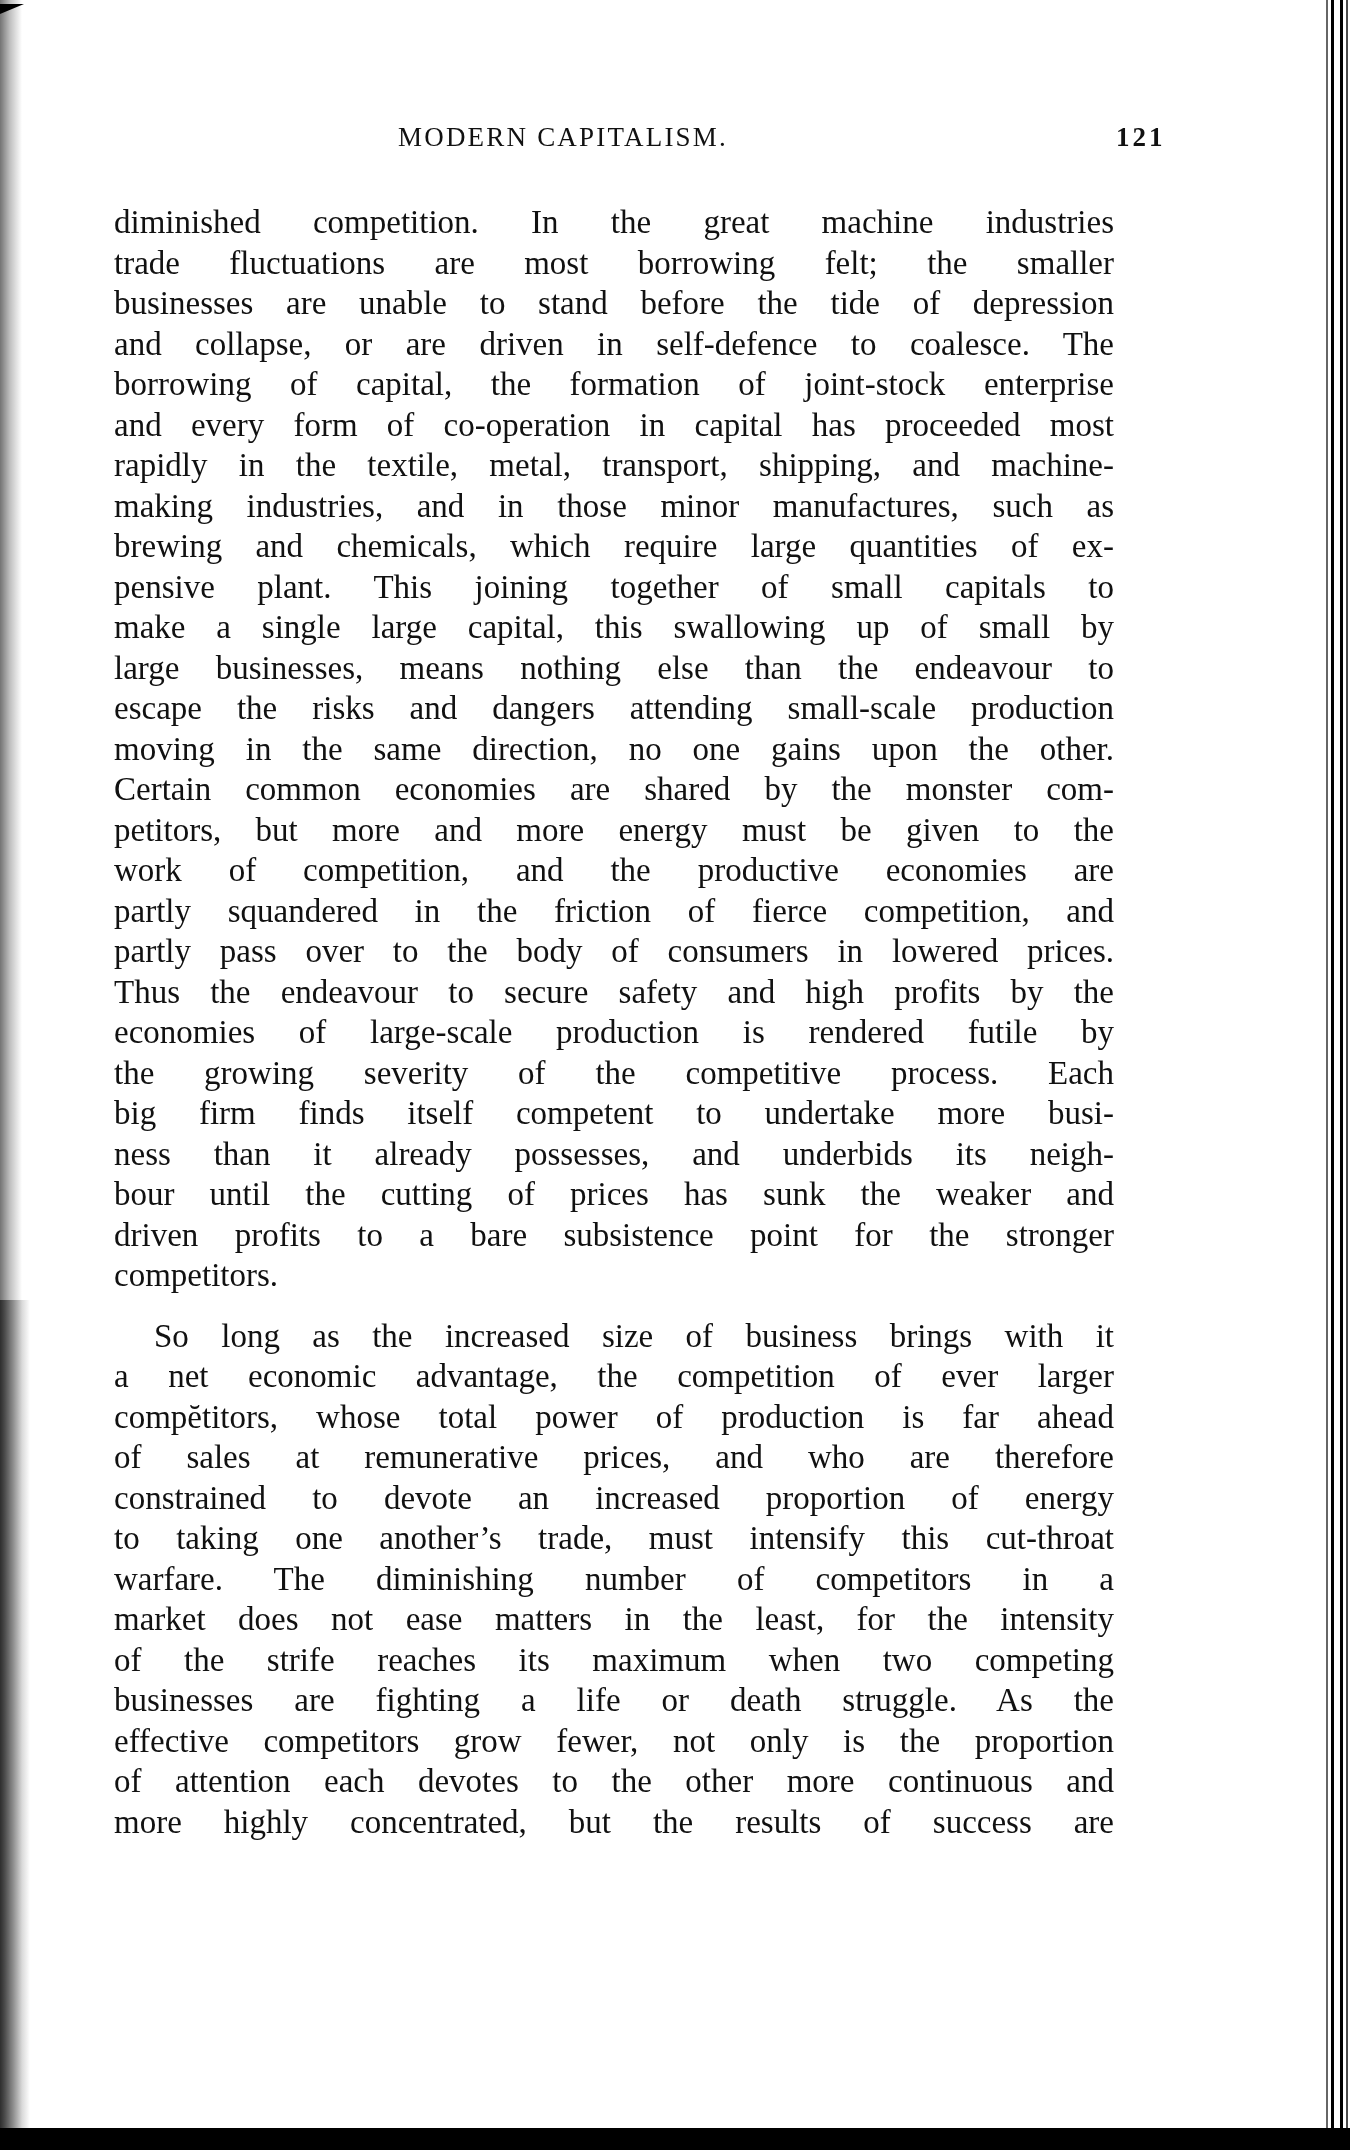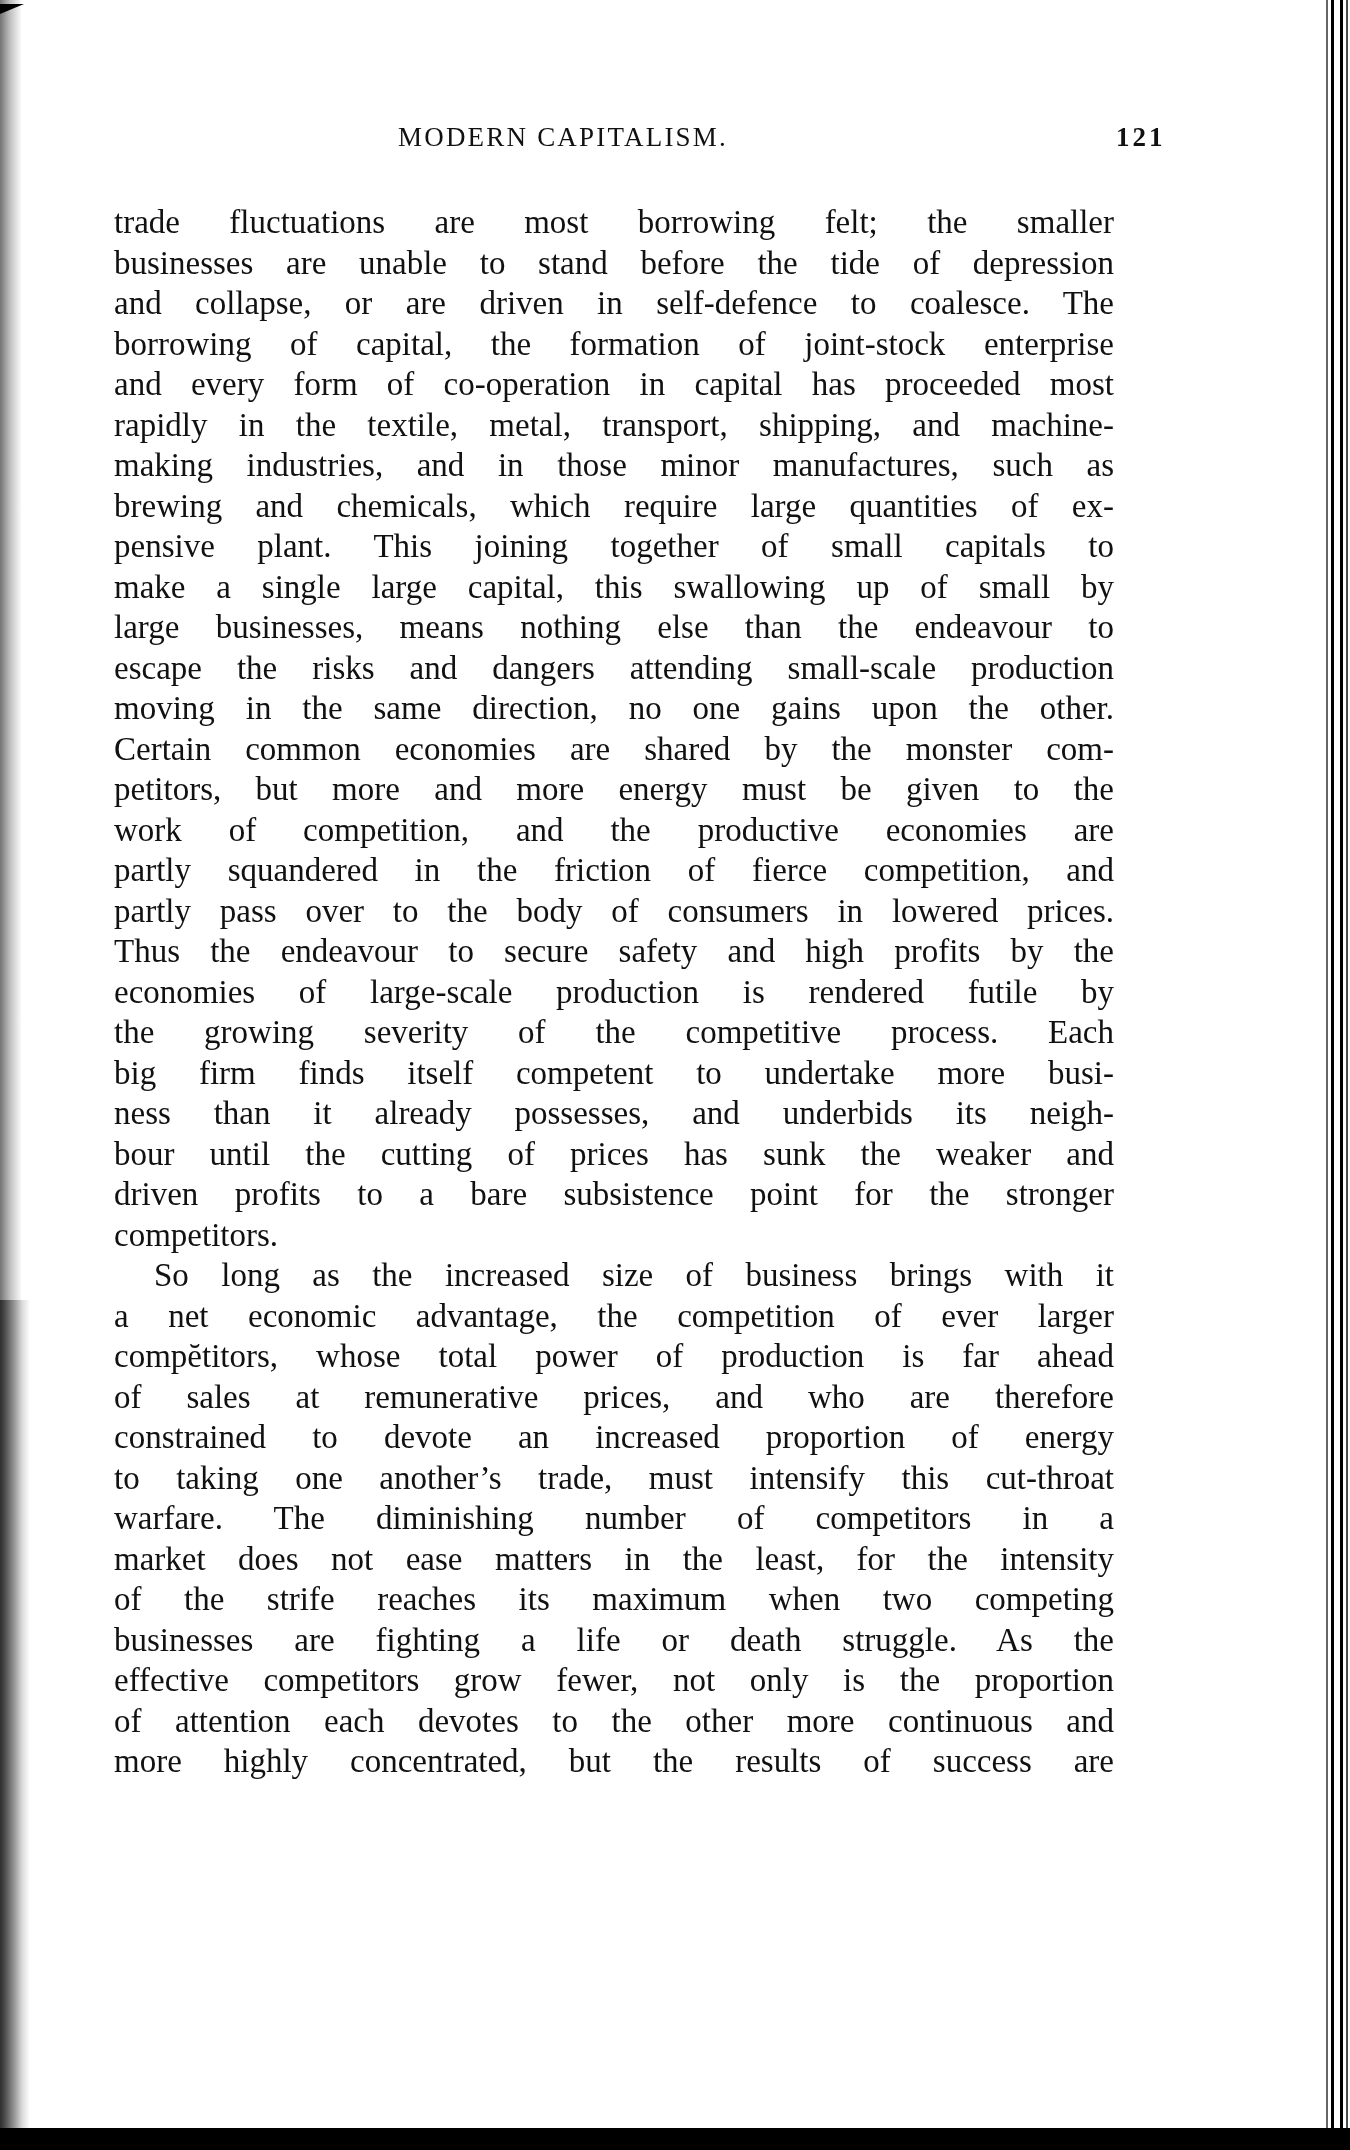--- a/index.html
+++ b/index.html
@@ -42,38 +42,39 @@
   .body-text {
     position: absolute; top: 202px; left: 114px; width: 1000px;
     font-size: 33px; line-height: 40.5px;
   }
   .line {
     display: block; white-space: nowrap;
     text-align: justify; text-align-last: justify;
     height: 40.5px; overflow: visible;
   }
   .line.last { text-align-last: left; }
-  .line.indent { padding-left: 40px; }
+  .line.indent { padding-left: 40px; margin-top: 20px; }
 </style>
 </head>
 <body>
 
 <div class="left-edge"></div>
 <div class="left-edge-bottom"></div>
 <div class="corner-mark"></div>
 <div class="right-edge re1"></div>
 <div class="right-edge re2"></div>
 <div class="right-edge re3"></div>
 <div class="right-edge re4"></div>
 <div class="bottom-band"></div>
 
 <div class="running-head">MODERN CAPITALISM.</div>
 <div class="page-number">121</div>
 
 <div class="body-text">
+  <span class="line">diminished competition.  In the great machine industries</span>
   <span class="line">trade fluctuations are most borrowing felt; the smaller</span>
   <span class="line">businesses are unable to stand before the tide of depression</span>
   <span class="line">and collapse, or are driven in self-defence to coalesce.  The</span>
   <span class="line">borrowing of capital, the formation of joint-stock enterprise</span>
   <span class="line">and every form of co-operation in capital has proceeded most</span>
   <span class="line">rapidly in the textile, metal, transport, shipping, and machine-</span>
   <span class="line">making industries, and in those minor manufactures, such as</span>
   <span class="line">brewing and chemicals, which require large quantities of ex-</span>
   <span class="line">pensive plant.  This joining together of small capitals to</span>
   <span class="line">make a single large capital, this swallowing up of small by</span>

